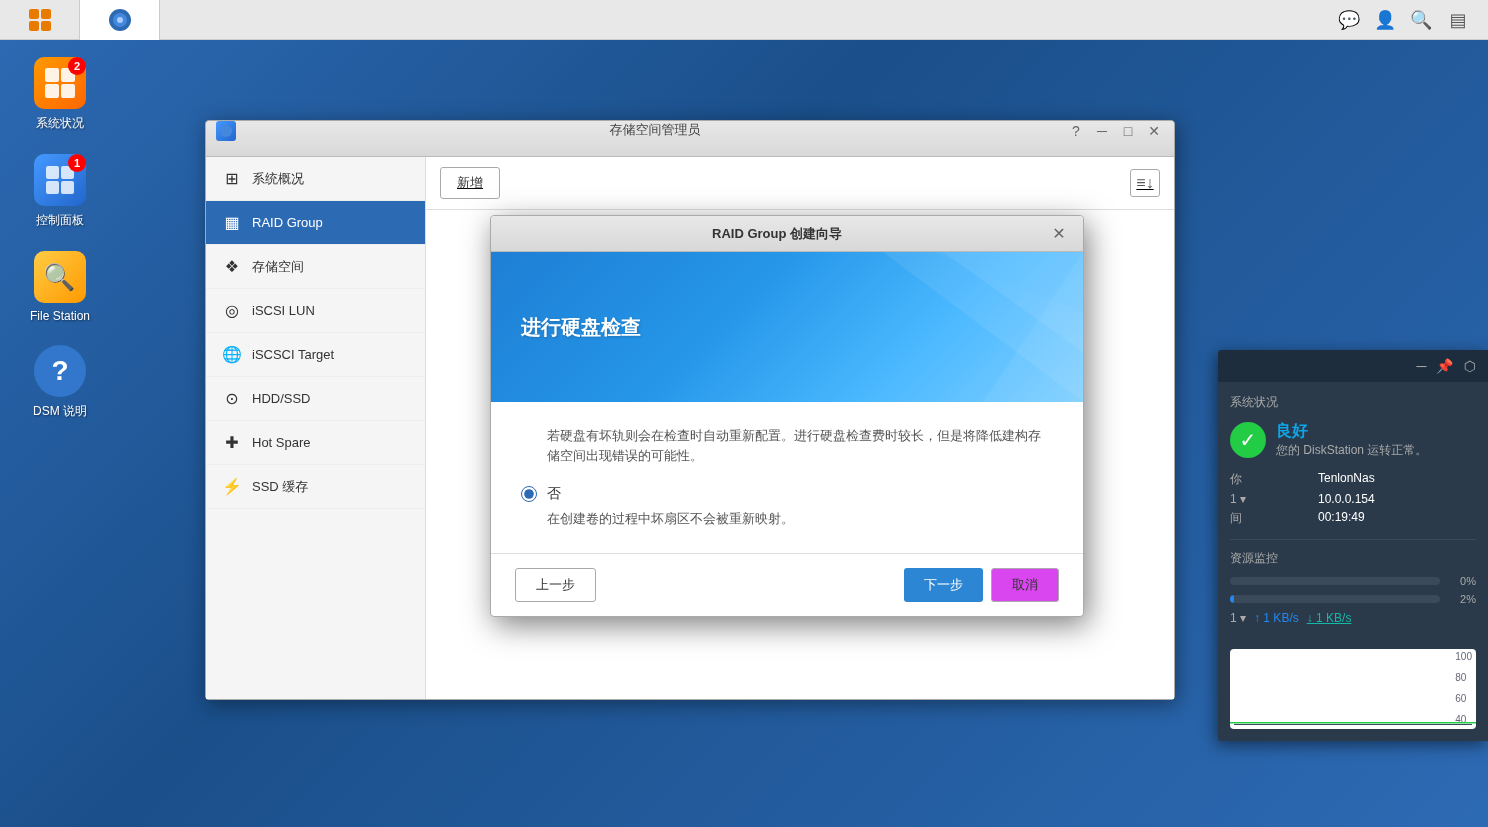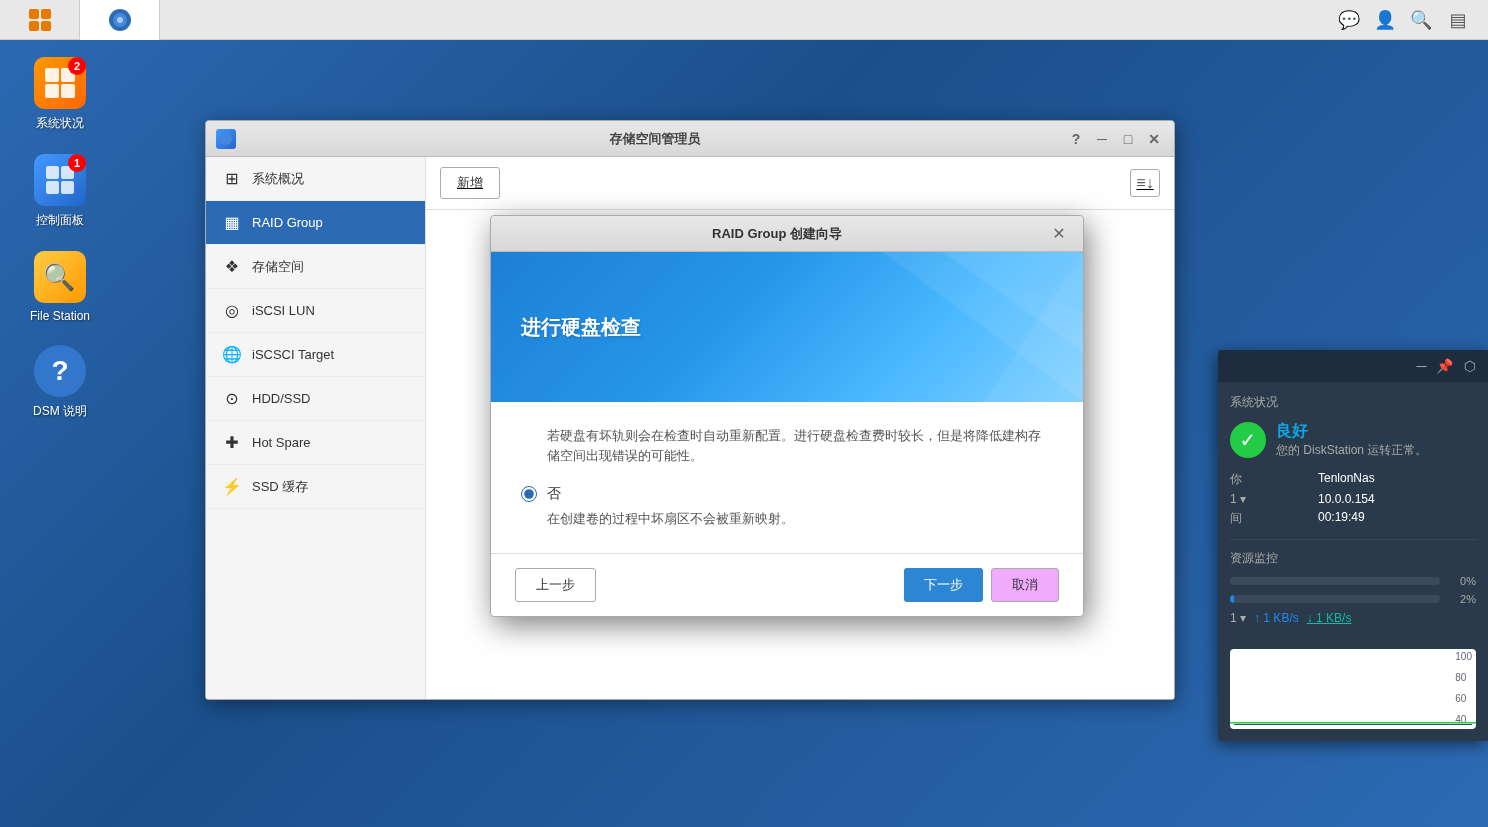--- a/index.html
+++ b/index.html
@@ -166,24 +166,23 @@
       box-shadow: 2px 4px 20px rgba(0,0,0,0.4);
       display: flex;
       flex-direction: column;
       z-index: 20;
     }
     .window-titlebar {
       height: 36px;
       background: linear-gradient(to bottom, #e8e8e8, #d8d8d8);
       border-bottom: 1px solid #bbb;
       display: flex;
-      align-items: center;
+      align-items: flex-start;
       padding: 0 10px;
       border-radius: 4px 4px 0 0;
-      font-weight: bold;
     }
     .window-title-app-icon {
       width: 20px;
       height: 20px;
       background: linear-gradient(135deg, #4499ff, #2266cc);
       border-radius: 3px;
       margin-right: 8px;
       display: flex;
       align-items: center;
       justify-content: center;
@@ -410,21 +409,21 @@
       padding: 7px 20px;
       background: #2d86d4;
       border: none;
       border-radius: 3px;
       font-size: 13px;
       cursor: pointer;
       color: white;
     }
     .btn-cancel {
       padding: 7px 20px;
-      background: #f0abfc;
+      background: #d946ef;
       border: 1px solid #aaa;
       border-radius: 3px;
       font-size: 13px;
       cursor: pointer;
       color: #333;
     }
 
     
     .status-panel {
       position: absolute;

